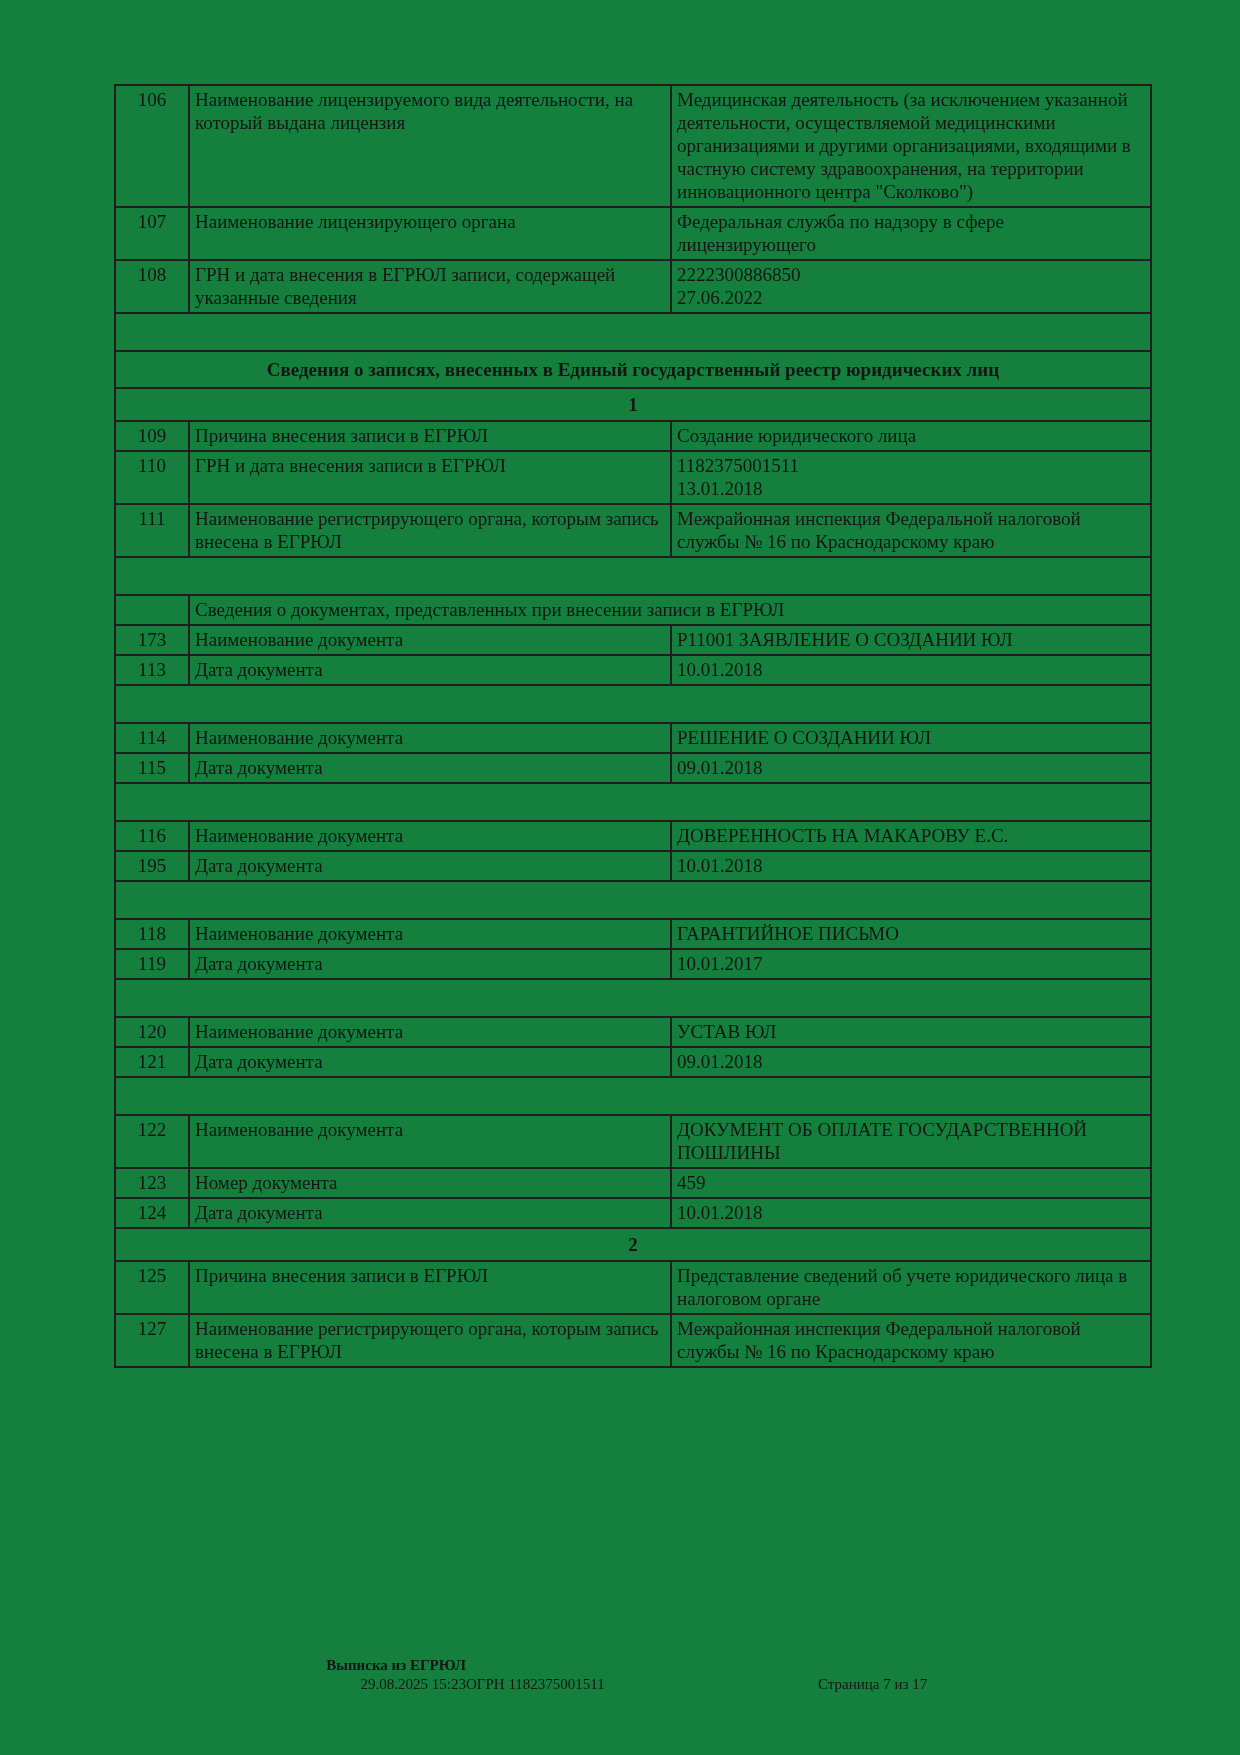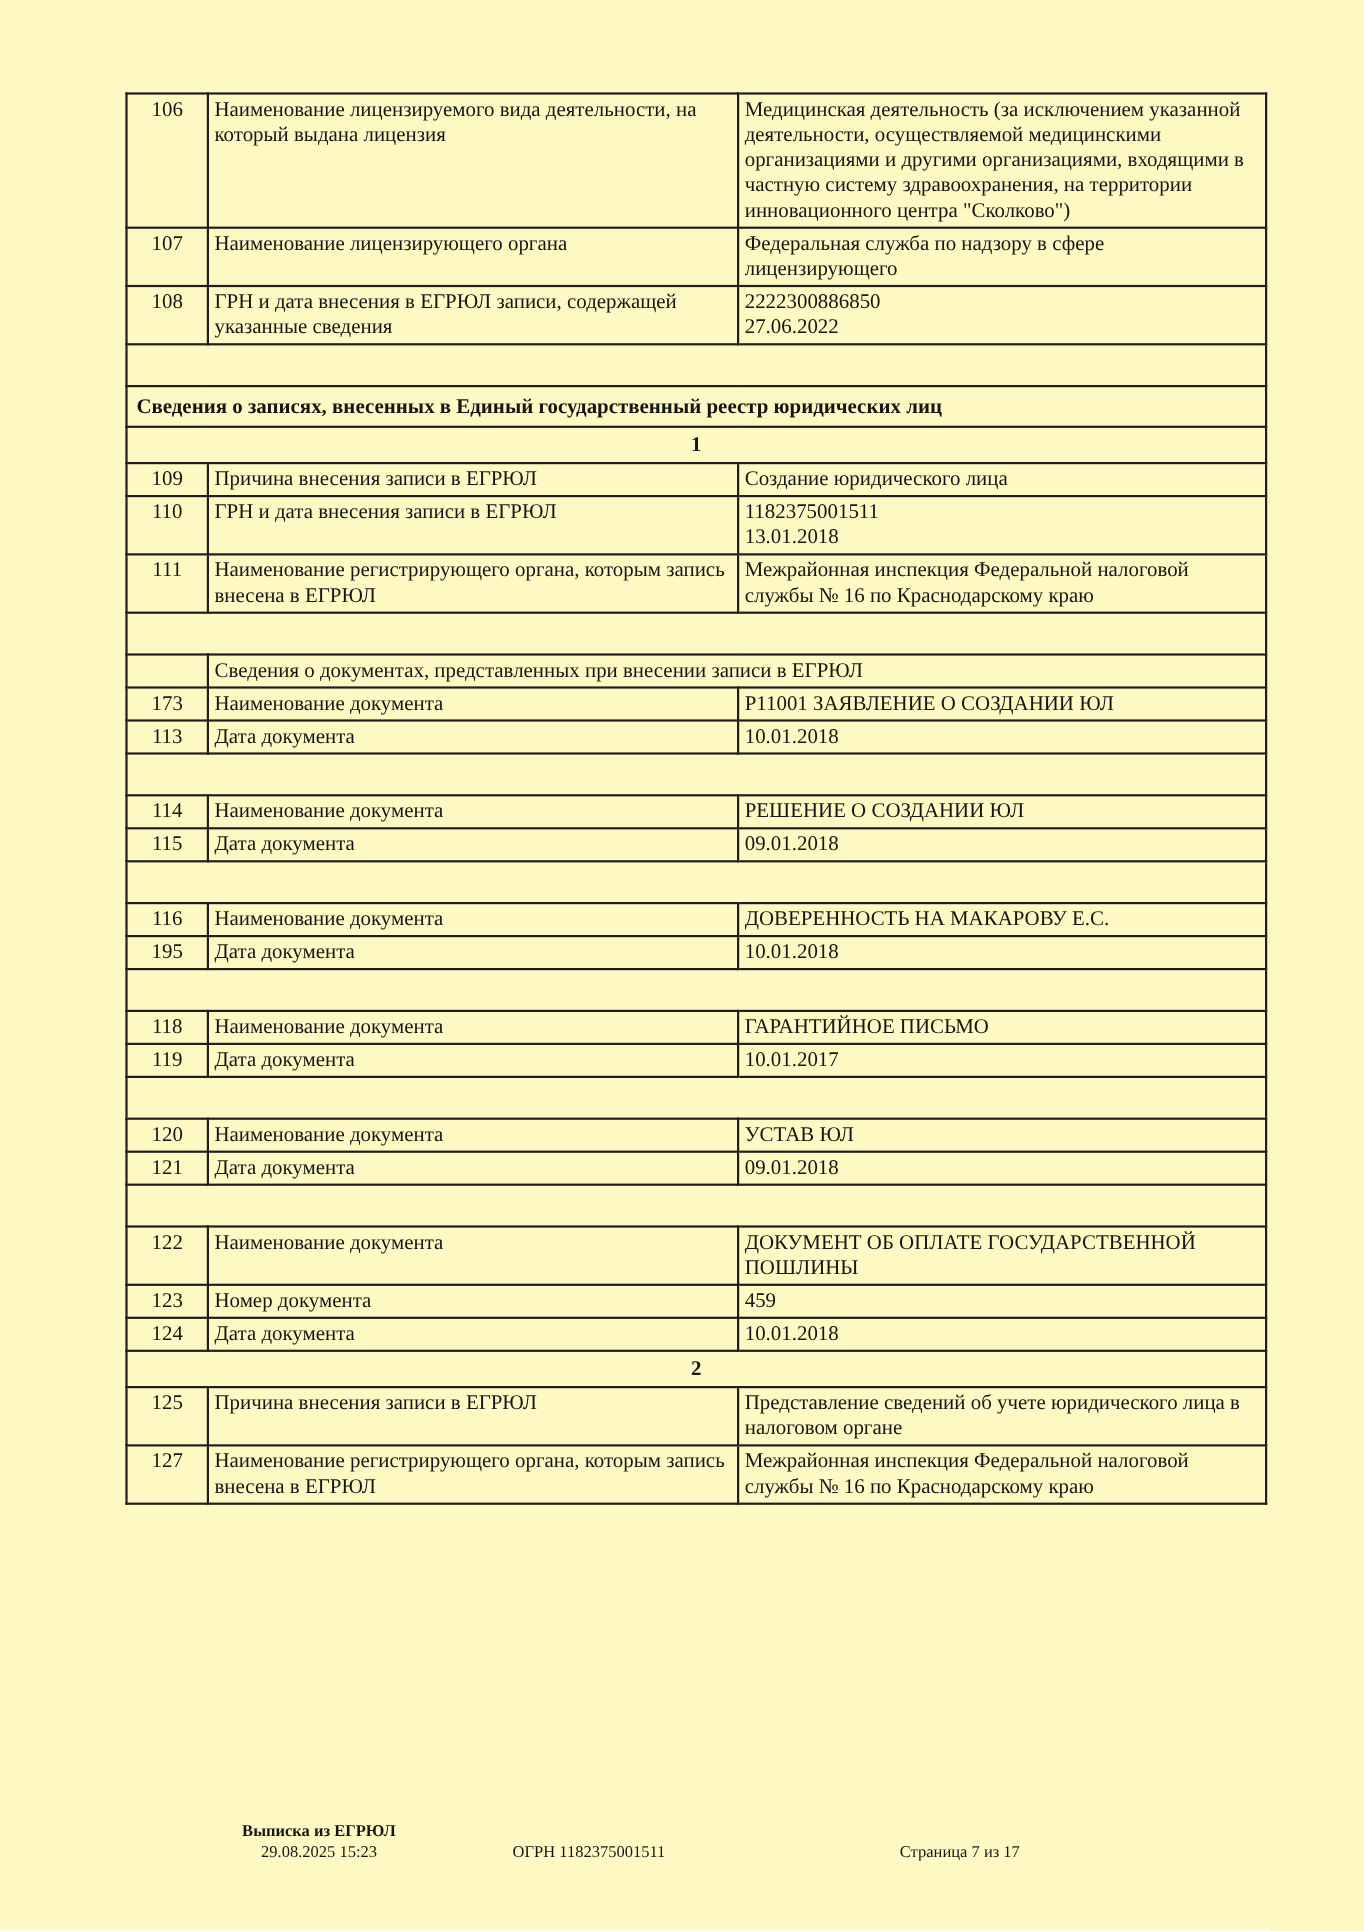--- a/index.html
+++ b/index.html
@@ -4,21 +4,21 @@
 <style>
   html, body {
     margin: 0;
     padding: 0;
     background: #ffffff;
   }
   .page {
     position: relative;
     width: 1240px;
     height: 1755px;
-    background: #fef9c3;
+    background: #15803d;
     font-family: "Liberation Serif", "DejaVu Serif", serif;
     color: #151515;
     overflow: hidden;
   }
   .table-wrap {
     position: absolute;
     left: 114px;
     top: 84px;
     width: 1036px;
   }
@@ -48,42 +48,42 @@
   tr.spacer td {
     border-top: none;
     border-bottom: none;
     border-left: none;
     border-right: none;
     height: 36px;
     padding: 0;
   }
   tr.section td {
     font-weight: bold;
-    text-align: left;
+    text-align: center;
     padding: 6px 8px;
   }
   tr.entry td {
     font-weight: bold;
     text-align: center;
     padding: 4px 8px;
   }
   td.subheader {
     padding: 3px 6px;
   }
   .footer {
     position: absolute;
     left: 114px;
     top: 1656px;
     width: 1056px;
     display: flex;
     align-items: flex-end;
     font-size: 15px;
     line-height: 19px;
   }
-  .footer-left  { flex: 1 1 0; text-align: center; }
+  .footer-left  { flex: 1 1 0; text-align: right; }
   .footer-center{ flex: 1 1 0; text-align: left; }
   .footer-right { flex: 1 1 0; }
   .footer-title { font-weight: bold; }
 </style>
 </head>
 <body>
 
 <div class="page">
   <div class="table-wrap">
     <table class="egrul">

